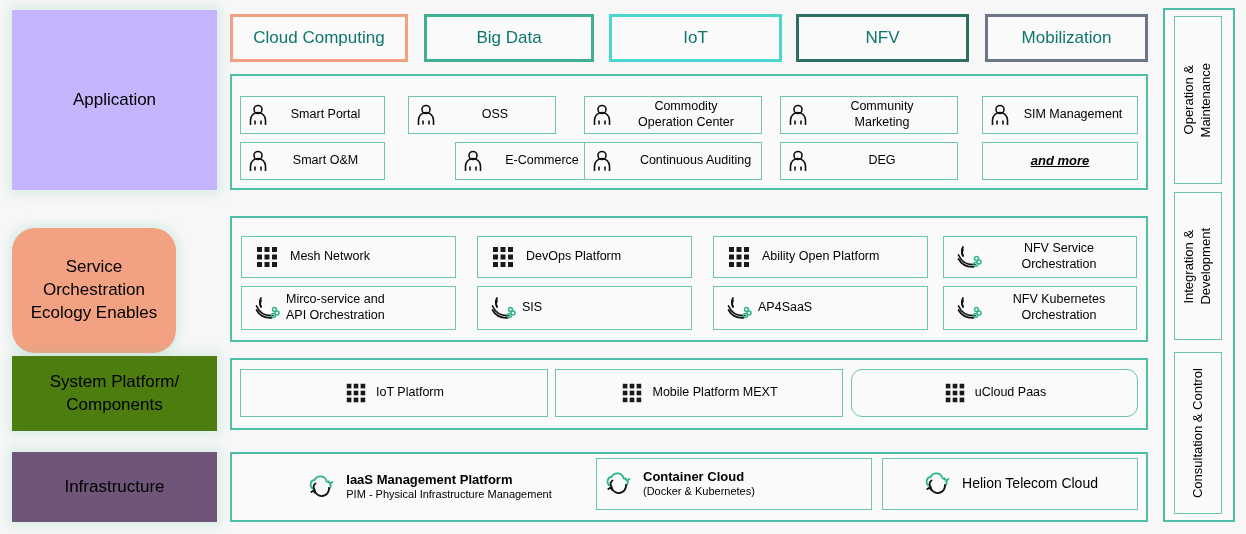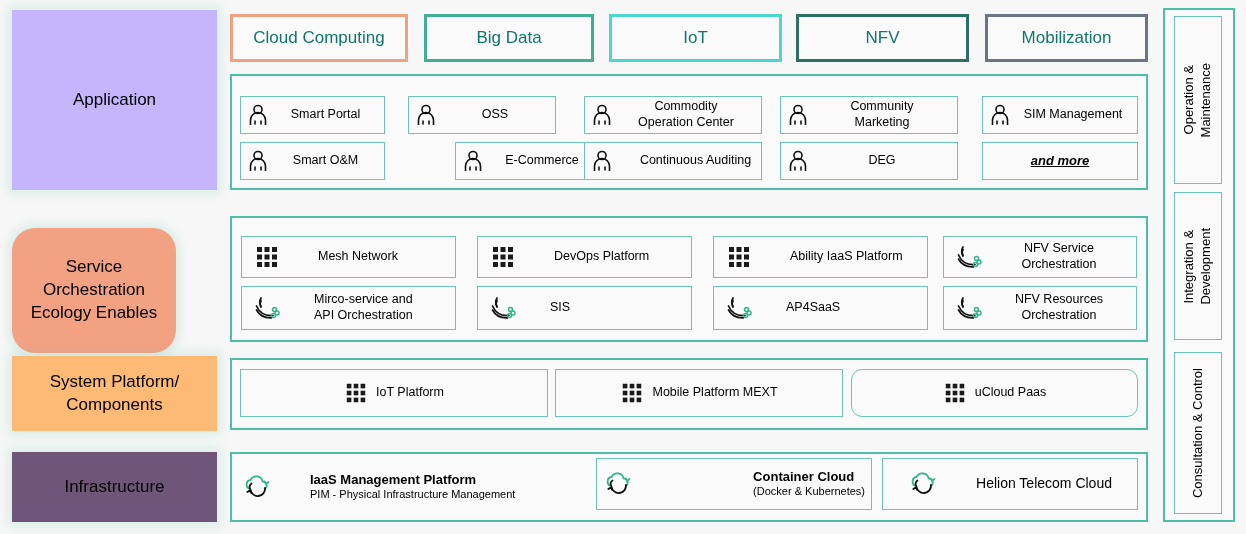--- a/index.html
+++ b/index.html
@@ -23,21 +23,21 @@
     align-items: center;
     justify-content: center;
     text-align: center;
     color: #000;
     font-size: 17px;
     line-height: 1.35;
     box-shadow: 0 0 10px 4px rgba(120,200,170,0.22);
   }
   .layer-label.app   { background: #c4b5fd; }
   .layer-label.svc   { background: #f3a183; }
-  .layer-label.sys   { background: #fdba74; }
+  .layer-label.sys   { background: #4d7c0f; }
   .layer-label.infra { background: #6f5678; }
 
   
   .panel {
     position: absolute;
     border: 2.5px solid #4cbfa6;
     background: #fafafa;
   }
 
   
@@ -68,21 +68,21 @@
     line-height: 1.25;
   }
   .cell .lbl.italic-underline {
     font-style: italic;
     text-decoration: underline;
     font-size: 13px;
     font-weight: bold;
   }
   .cell .lbl.stack b { font-weight: bold; font-size: 13px; display: block; }
   .cell .lbl.stack span { font-size: 11px; display: block; }
-  .cell .lbl.leftal { text-align: left; margin-left: 28px; }
+  .cell .lbl.leftal { text-align: left; }
 
   
   .ico { flex: 0 0 auto; display: block; margin-right: 4px; }
   .rail-box {
     position: absolute;
     border: 1.5px solid #6cc5b0;
     background: #fafafa;
     display: flex;
     align-items: center;
     justify-content: center;
@@ -278,21 +278,21 @@
           <rect x="10.5" y="3" width="5" height="5"></rect>
           <rect x="18" y="3" width="5" height="5"></rect>
         <rect x="3" y="10.5" width="5" height="5"></rect>
           <rect x="10.5" y="10.5" width="5" height="5"></rect>
           <rect x="18" y="10.5" width="5" height="5"></rect>
         <rect x="3" y="18" width="5" height="5"></rect>
           <rect x="10.5" y="18" width="5" height="5"></rect>
           <rect x="18" y="18" width="5" height="5"></rect>
       </g>
     </svg>
-    <span class="lbl leftal">Ability IaaS Platform</span>
+    <span class="lbl leftal">Ability Open Platform</span>
   </div>
 
   <div class="cell" style="left:943px; top:236px; width:194px; height:42px;">
     <svg class="ico" width="30" height="26" viewBox="0 0 30 26" style="margin-left:4px;margin-right:4px;">
       <g fill="none" stroke="#111" stroke-width="1.7" stroke-linecap="round">
         <path d="M9 3 A9 9 0 0 0 9 12"></path>
         <path d="M9 5.5 A6.5 6.5 0 0 0 9 11.5"></path>
         <path d="M4.5 11 C8 19 15 21 21 20.5"></path>
         <path d="M4.5 15 C8 21.5 14 23 19.5 22.8"></path>
       </g>
@@ -365,21 +365,21 @@
         <path d="M9 5.5 A6.5 6.5 0 0 0 9 11.5"></path>
         <path d="M4.5 11 C8 19 15 21 21 20.5"></path>
         <path d="M4.5 15 C8 21.5 14 23 19.5 22.8"></path>
       </g>
       <g fill="none" stroke="#2fb58b" stroke-width="1.5">
         <circle cx="22.5" cy="14.5" r="2"></circle>
         <circle cx="25" cy="18" r="2"></circle>
         <circle cx="21.5" cy="20.5" r="2"></circle>
       </g>
     </svg>
-    <span class="lbl" style="white-space:pre-line;">NFV Resources
+    <span class="lbl" style="white-space:pre-line;">NFV Kubernetes
 Orchestration</span>
   </div>
 
   <div class="panel" style="left:230px; top:358px; width:918px; height:72px;"></div>
 
   <div class="cell" style="left:240px; top:369px; width:308px; height:48px; justify-content:center;">
     <svg class="ico" width="24" height="24" viewBox="0 0 26 26" style="margin-right:8px;">
       <g fill="#1a1a1a">
         <rect x="3" y="3" width="5" height="5"></rect>
           <rect x="10.5" y="3" width="5" height="5"></rect>
@@ -424,34 +424,34 @@
         <rect x="3" y="18" width="5" height="5"></rect>
           <rect x="10.5" y="18" width="5" height="5"></rect>
           <rect x="18" y="18" width="5" height="5"></rect>
       </g>
     </svg>
     <span class="lbl" style="flex:0 0 auto;">uCloud Paas</span>
   </div>
 
   <div class="panel" style="left:230px; top:452px; width:918px; height:70px;"></div>
 
-  <div class="cell" style="left:236px; top:458px; width:354px; height:58px; border:none; ">
+  <div class="cell" style="left:252px; top:458px; width:354px; height:58px; border:none; justify-content:center;">
     <svg class="ico" width="32" height="26" viewBox="0 0 32 26" style="margin-right:8px;">
       <path d="M8 15 a4.6 4.6 0 0 1 0.6 -9 a6.4 6.4 0 0 1 12 1.4 a4.2 4.2 0 0 1 2.3 7.6" fill="none" stroke="#2fb58b" stroke-width="1.8" stroke-linecap="round"></path>
       <path d="M22.5 7.5 l1.8 2.2 l2.2 -1.8" fill="none" stroke="#2fb58b" stroke-width="1.8" stroke-linecap="round" stroke-linejoin="round"></path>
       <path d="M23 14 a6.5 6.5 0 0 1 -14.5 1.5 a4 4 0 0 1 1 -6" fill="none" stroke="#111" stroke-width="1.8" stroke-linecap="round"></path>
       <path d="M9.3 19 l-1.6 -2.4 l-2.4 1.4" fill="none" stroke="#111" stroke-width="1.8" stroke-linecap="round" stroke-linejoin="round"></path>
     </svg>
     <span class="lbl stack leftal" style="flex:0 0 auto;">
       <b>IaaS Management Platform</b>
       <span>PIM - Physical Infrastructure Management</span>
     </span>
   </div>
 
-  <div class="cell" style="left:596px; top:458px; width:276px; height:52px; justify-content:space-between;">
+  <div class="cell" style="left:596px; top:458px; width:276px; height:52px; justify-content:flex-start;">
     <svg class="ico" width="32" height="26" viewBox="0 0 32 26" style="margin-right:8px;">
       <path d="M8 15 a4.6 4.6 0 0 1 0.6 -9 a6.4 6.4 0 0 1 12 1.4 a4.2 4.2 0 0 1 2.3 7.6" fill="none" stroke="#2fb58b" stroke-width="1.8" stroke-linecap="round"></path>
       <path d="M22.5 7.5 l1.8 2.2 l2.2 -1.8" fill="none" stroke="#2fb58b" stroke-width="1.8" stroke-linecap="round" stroke-linejoin="round"></path>
       <path d="M23 14 a6.5 6.5 0 0 1 -14.5 1.5 a4 4 0 0 1 1 -6" fill="none" stroke="#111" stroke-width="1.8" stroke-linecap="round"></path>
       <path d="M9.3 19 l-1.6 -2.4 l-2.4 1.4" fill="none" stroke="#111" stroke-width="1.8" stroke-linecap="round" stroke-linejoin="round"></path>
     </svg>
     <span class="lbl stack leftal" style="flex:0 0 auto;">
       <b>Container Cloud</b>
       <span>(Docker &amp; Kubernetes)</span>
     </span>

